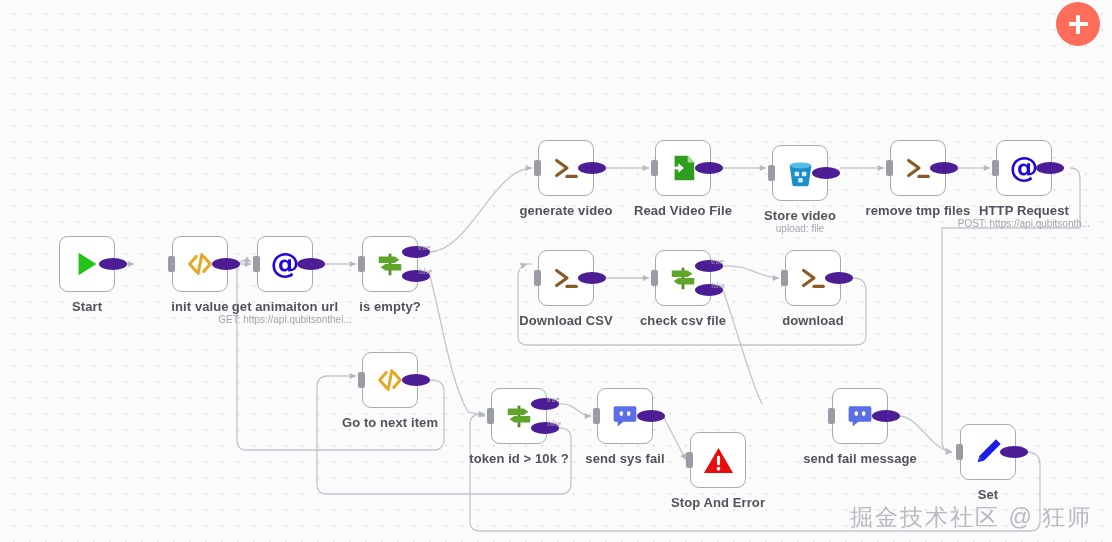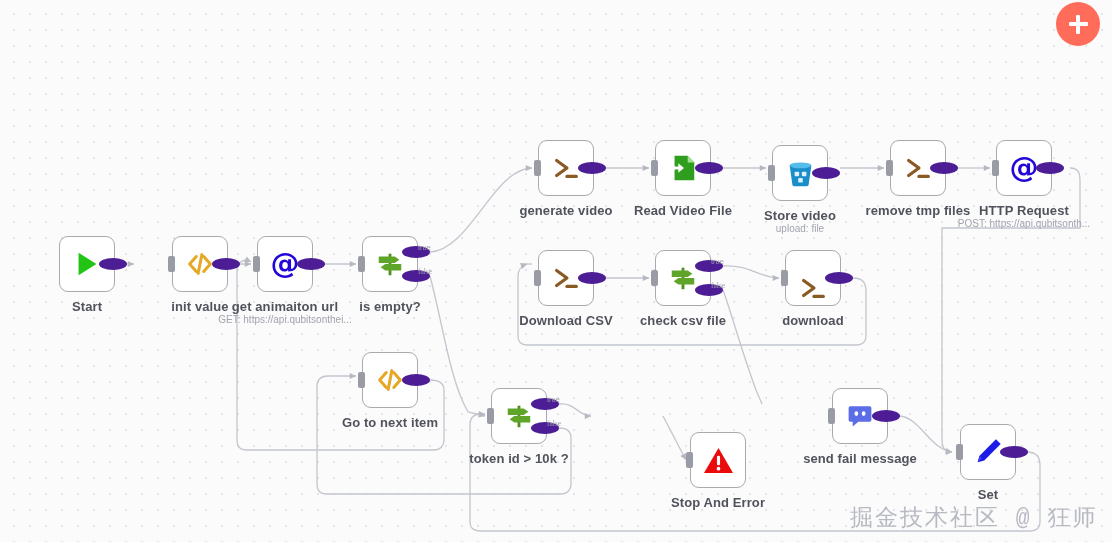--- a/index.html
+++ b/index.html
@@ -130,21 +130,21 @@
     border-radius: 1px;
   }
   .watermark {
     position: absolute;
     left: 850px;
     top: 502px;
     font-size: 23px;
     color: #b8bac2;
     letter-spacing: 2px;
     white-space: nowrap;
-    font-family: Liberation Mono, monospace;
+    font-family: Liberation Sans, sans-serif;
     user-select: none;
   }
 </style>
 </head>
 <body>
 
 <div id="canvas">
 
   <svg id="edges" viewBox="0 0 1112 542" xmlns="http://www.w3.org/2000/svg">
     <defs>
@@ -340,21 +340,21 @@
     <span class="node-icon">
       <svg viewBox="0 0 32 32" width="30" height="30">
         <rect x="14.5" y="5" width="3" height="23" fill="#4f8f1e"></rect>
         <path d="M4 8 h17 l5 3.5 -5 3.5 H4 z" fill="#5fa52a"></path>
         <path d="M28 16 h-17 l-5 3.5 5 3.5 h17 z" fill="#5fa52a"></path>
       </svg>
     </span>
     <span class="node-label">check csv file</span>
   </div>
 
-  <div class="node" style="left:785px;top:250px;align-items:flex-end;">
+  <div class="node" style="left:785px;top:250px;">
     <span class="port-in"></span>
     <span class="port-out"></span>
     <span class="node-icon">
       <svg viewBox="0 0 32 32" width="30" height="30" fill="none" stroke="#8a5a24" stroke-width="3.4" stroke-linecap="round" stroke-linejoin="round">
         <path d="M6 8 L17 16 L6 24"></path>
           <path d="M17 25 H27"></path>
       </svg>
     </span>
     <span class="node-label">download</span>
   </div>
@@ -383,20 +383,32 @@
     <span class="node-icon">
       <svg viewBox="0 0 32 32" width="30" height="30">
         <rect x="14.5" y="5" width="3" height="23" fill="#4f8f1e"></rect>
         <path d="M4 8 h17 l5 3.5 -5 3.5 H4 z" fill="#5fa52a"></path>
         <path d="M28 16 h-17 l-5 3.5 5 3.5 h17 z" fill="#5fa52a"></path>
       </svg>
     </span>
     <span class="node-label">token id &gt; 10k ?</span>
   </div>
 
+  <div class="node" style="left:597px;top:388px;">
+    <span class="port-in"></span>
+    <span class="port-out"></span>
+    <span class="node-icon">
+      <svg viewBox="0 0 32 32" width="26" height="26">
+        <path d="M4 4 h24 a2 2 0 0 1 2 2 v15 a2 2 0 0 1 -2 2 H14 l-7 6 v-6 H4 a2 2 0 0 1 -2 -2 V6 a2 2 0 0 1 2 -2 z" fill="#5b6ee8"></path>
+        <ellipse cx="11.5" cy="13" rx="2.3" ry="3" fill="#fff"></ellipse>
+        <ellipse cx="20.5" cy="13" rx="2.3" ry="3" fill="#fff"></ellipse>
+      </svg>
+    </span>
+    <span class="node-label">send sys fail</span>
+  </div>
 
   <div class="node" style="left:690px;top:432px;">
     <span class="port-in"></span>
     <span class="node-icon">
       <svg viewBox="0 0 32 32" width="31" height="31">
         <path d="M16 3 L31 29 H1 Z" fill="#ea0b0b"></path>
         <rect x="14.4" y="11" width="3.2" height="10" rx="1.5" fill="#fff"></rect>
         <circle cx="16" cy="24.4" r="1.9" fill="#fff"></circle>
       </svg>
     </span>

